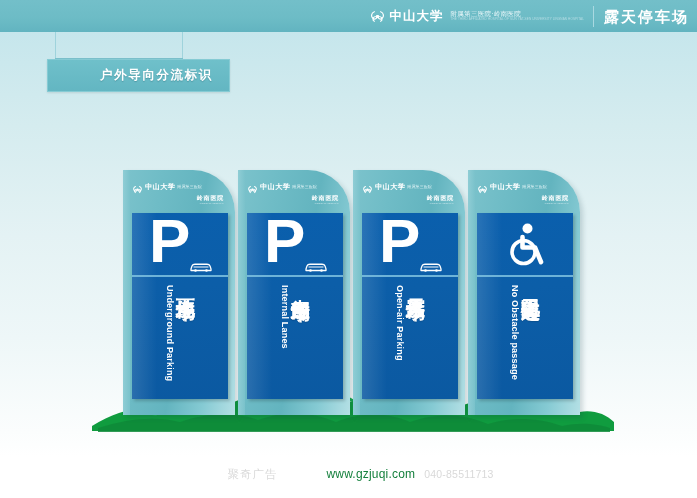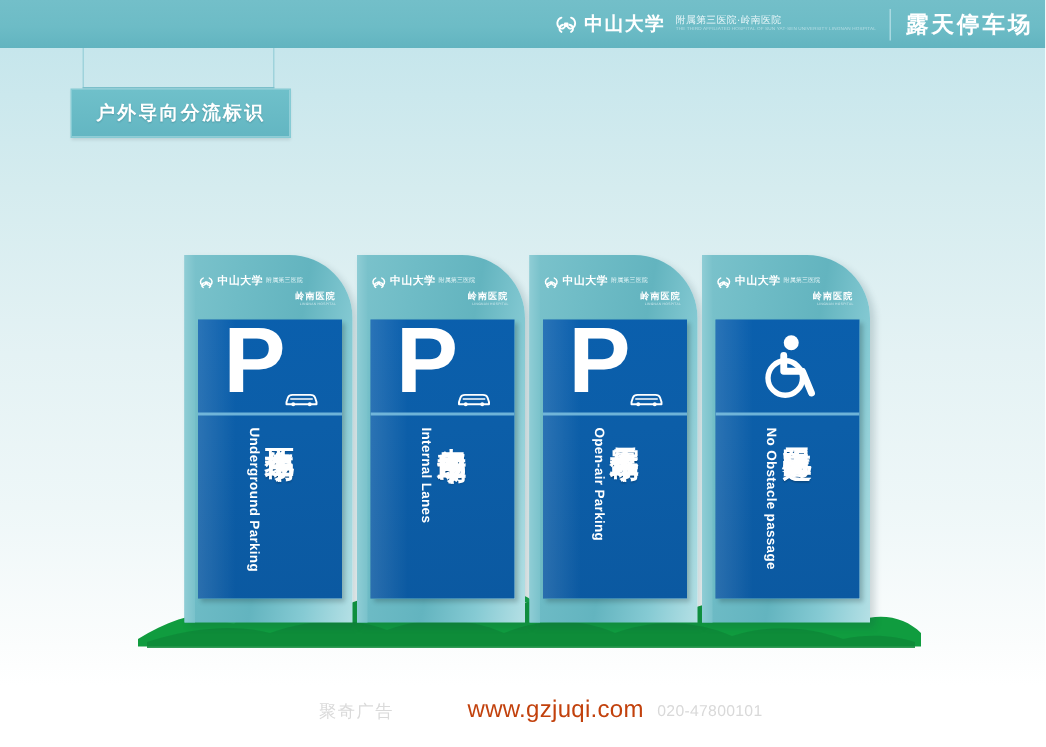--- a/index.html
+++ b/index.html
@@ -60,20 +60,21 @@
   }
   .hanger-h{
     position:absolute;left:55px;top:58px;width:128px;height:1px;background:#7cc0cb;
   }
   .seclabel{
     position:absolute;left:47px;top:59px;width:145px;height:31px;
     background:linear-gradient(180deg,#6fc0ca 0%,#63b6c2 100%);
     border:1px solid #86cbd4;
     display:flex;align-items:center;justify-content:center;
     box-shadow:0 1px 2px rgba(0,0,0,.10);
+    padding-left:36px;
   }
   .seclabel span{
     color:#ffffff;font-size:12.5px;font-weight:bold;letter-spacing:1.6px;
     line-height:1;text-shadow:0 1px 1px rgba(0,60,70,.25);
   }
 
   
   .grass{position:absolute;left:88px;top:382px;width:530px;height:52px;}
 
   
@@ -161,21 +162,21 @@
   }
 
   
   .footer{
     position:absolute;left:0;top:463px;width:697px;height:22px;
     display:flex;align-items:center;justify-content:center;gap:9px;
     color:#dcdcdc;
     padding-left:12px;
   }
   .f-cn{font-size:11.5px;letter-spacing:1px;color:#dadada;}
-  .f-url{font-size:16px;letter-spacing:.2px;color:#c2410c;margin-left:40px;}
+  .f-url{font-size:12px;letter-spacing:.2px;color:#15803d;margin-left:40px;}
   .f-tel{font-size:10.5px;letter-spacing:.2px;color:#d9d9d9;}
 </style>
 </head>
 <body>
 
 <div id="page">
 
   <div class="canvas"></div>
 
   <div class="topbar">
@@ -409,16 +410,16 @@
           <span class="txt-en">No Obstacle passage</span>
         </div>
       </div>
     </div>
 
   </div>
 
   <div class="footer">
     <span class="f-cn">聚奇广告</span>
     <span class="f-url">www.gzjuqi.com</span>
-    <span class="f-tel">020-47800101</span>
+    <span class="f-tel">040-85511713</span>
   </div>
 
 </div>
 
 </body></html>

